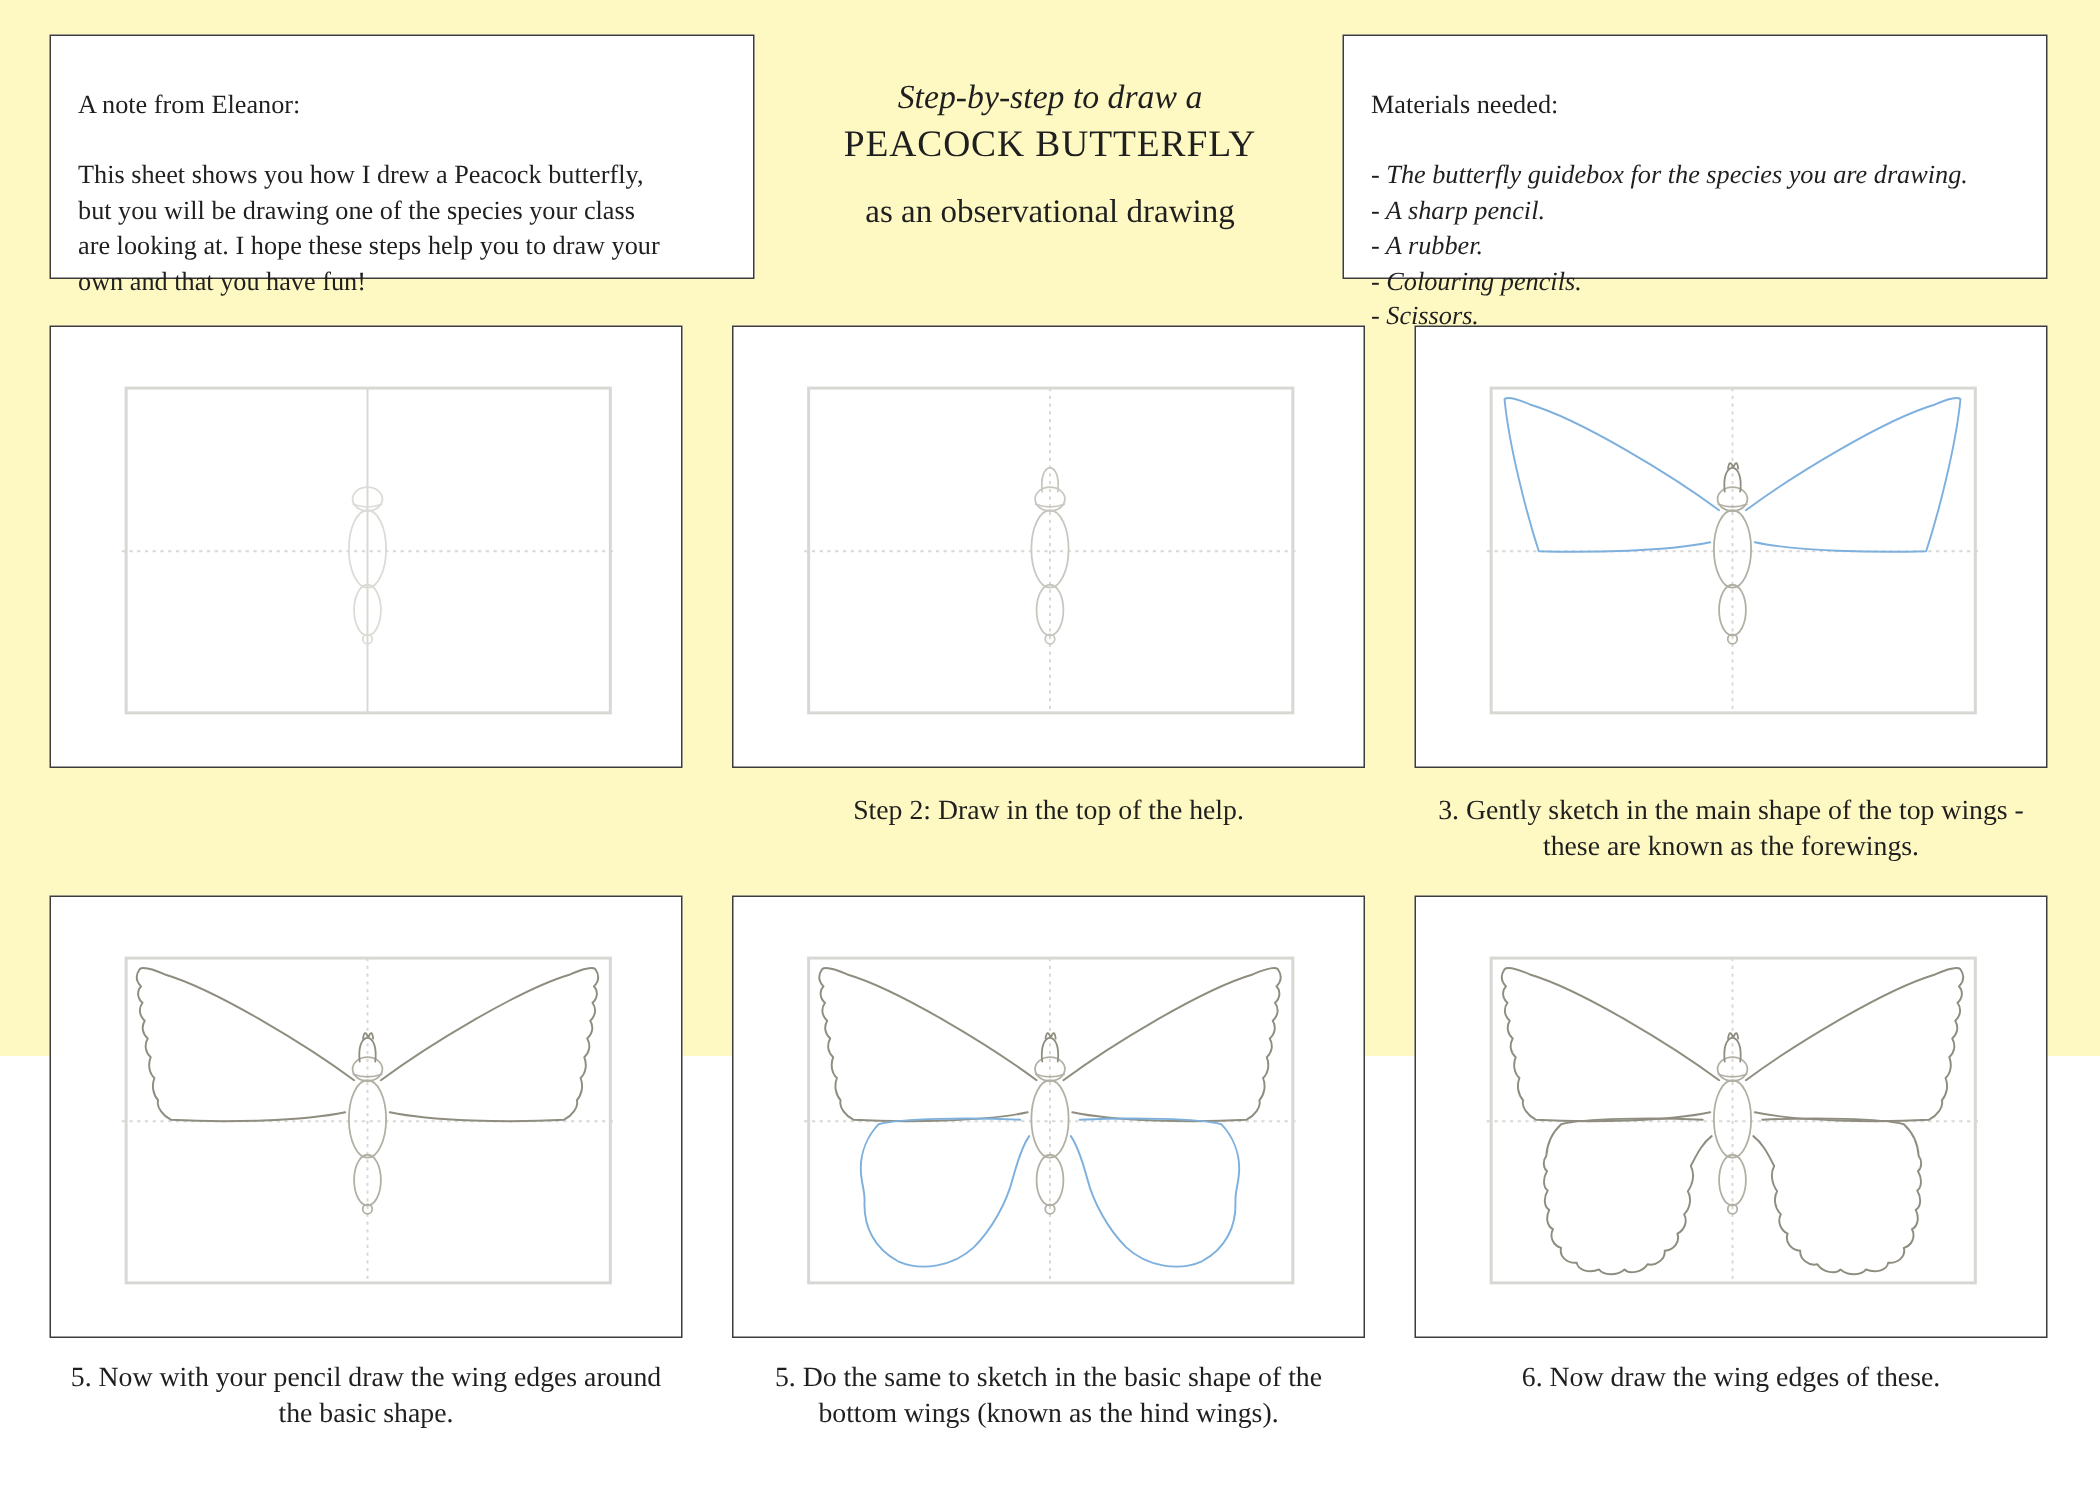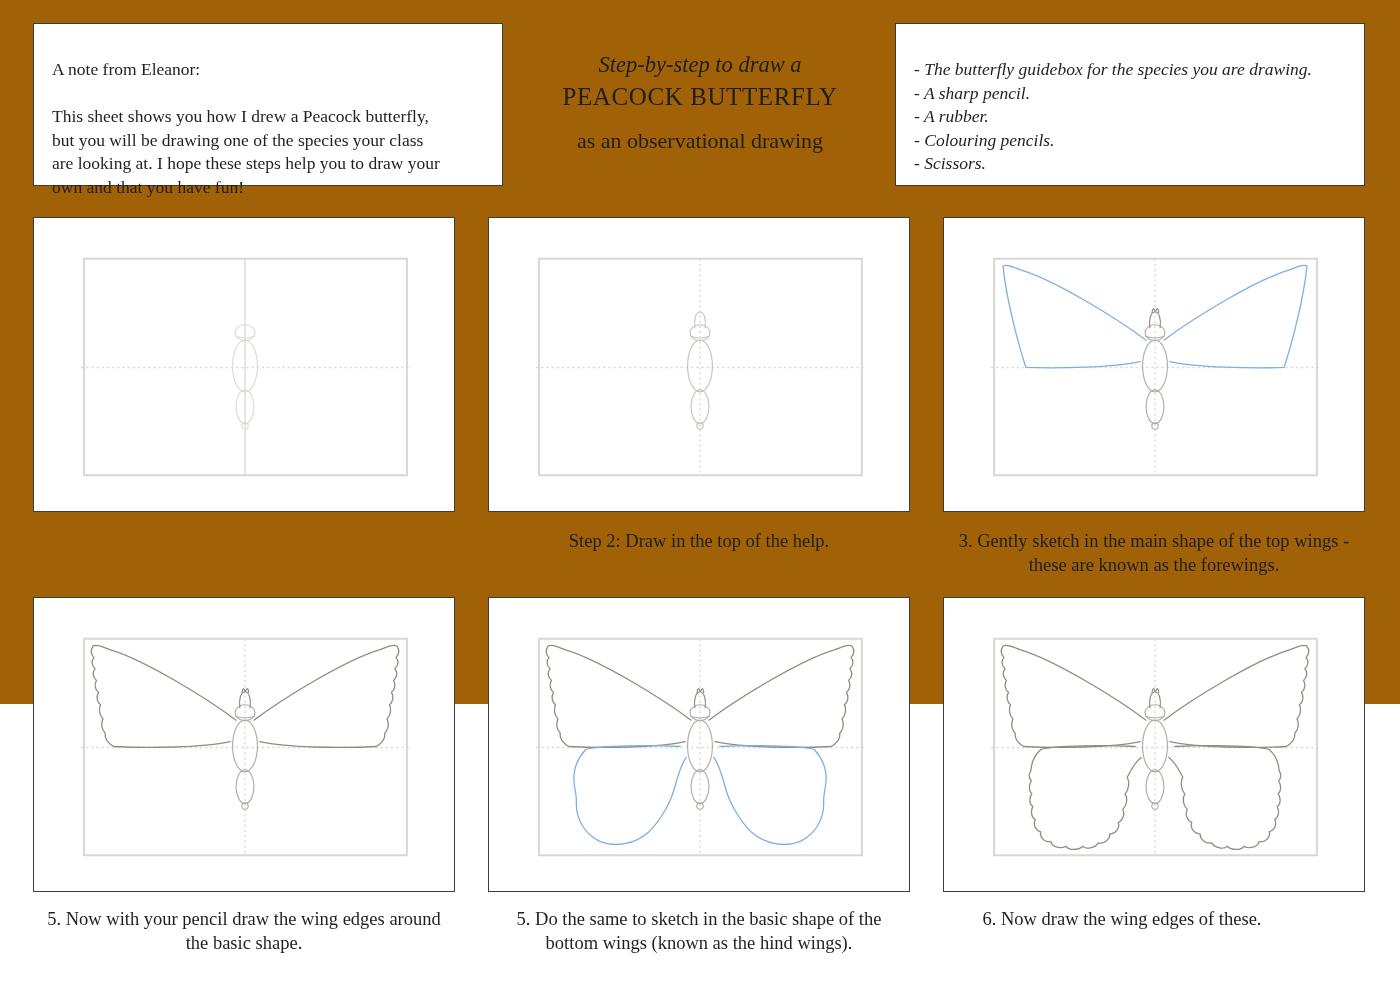--- a/index.html
+++ b/index.html
@@ -1,21 +1,21 @@
 <!DOCTYPE html>
 <html><head>
 <meta charset="utf-8">
 <style>
   html,body{margin:0;padding:0;background:#ffffff;}
   body{
     font-family:"Liberation Serif","DejaVu Serif",serif;
     color:#1f1f1f;
     width:1400px;height:990px;position:relative;overflow:hidden;
   }
-  .sheet{position:absolute;left:0;top:0;width:1400px;height:704px;background:#a16207;}
+  .sheet{position:absolute;left:0;top:0;width:1400px;height:704px;background:#fef9c3;}
 
   .info-box{
     position:absolute;border:1.6px solid #3c3c3c;background:#fff;
     box-sizing:border-box;padding:11px 16px 10px 18px;
     font-size:17.5px;line-height:1.34;white-space:pre-line;
   }
   .note-box{left:33px;top:23px;width:470px;height:163px;}
   .materials-box{left:895px;top:23px;width:470px;height:163px;}
   .materials-box .mat-line{white-space:normal;font-style:italic;}
 
@@ -41,21 +41,21 @@
 
   .caption{
     position:absolute;width:452px;text-align:center;
     font-size:18.5px;line-height:1.32;white-space:pre-line;
   }
   #cap1{left:18px;top:529px;}
   #cap2{left:473px;top:529px;}
   #cap3{left:928px;top:529px;}
   #cap4{left:18px;top:907px;}
   #cap5{left:473px;top:907px;}
-  #cap6{left:896px;top:907px;}
+  #cap6{left:928px;top:907px;}
 </style>
 </head>
 <body>
 
 <div class="sheet">
 
   <div class="info-box note-box">
     <div>A note from Eleanor:</div>
     <div>This sheet shows you how I drew a Peacock butterfly,
 but you will be drawing  one of the species your class
@@ -63,20 +63,21 @@
 own and that you have fun!</div>
   </div>
 
   <div class="title-block">
     <div class="title-line1">Step-by-step to draw a</div>
     <div class="title-line2">PEACOCK BUTTERFLY</div>
     <div class="title-line3">as an observational drawing</div>
   </div>
 
   <div class="info-box materials-box">
+    <div>Materials needed:</div>
     <div id="materials-list"><div class="mat-line">- The butterfly guidebox for the species you are drawing.</div><div class="mat-line">- A sharp pencil.</div><div class="mat-line">- A rubber.</div><div class="mat-line">- Colouring pencils.</div><div class="mat-line">- Scissors.</div></div>
   </div>
 
   <div class="panel" id="panel1">
     <svg viewBox="0 0 422 295">
         <g>
           <rect x="50" y="41" width="325" height="218" fill="none" stroke="#d8d7d3" stroke-width="2"></rect>
           <line x1="212" y1="41" x2="212" y2="259" stroke="#d9d8d5" stroke-width="1.3"></line>
           <line x1="47" y1="150.5" x2="378" y2="150.5" stroke="#d9d8d5" stroke-width="1.3" stroke-dasharray="2.2 3"></line>
         </g>

